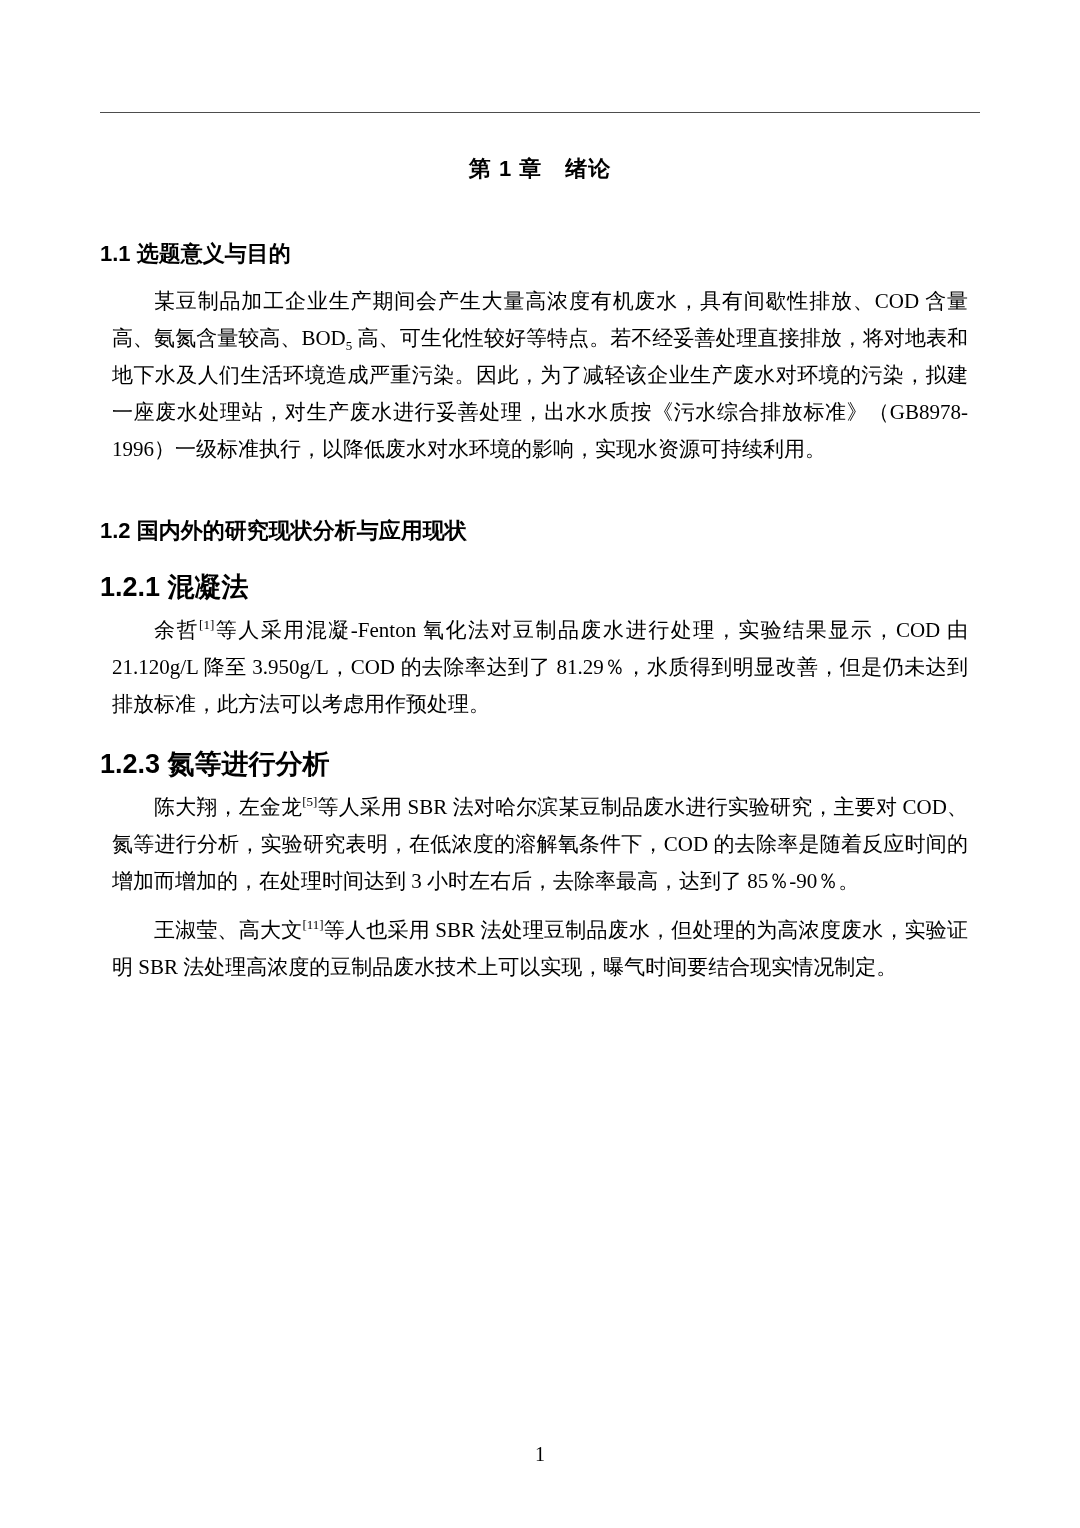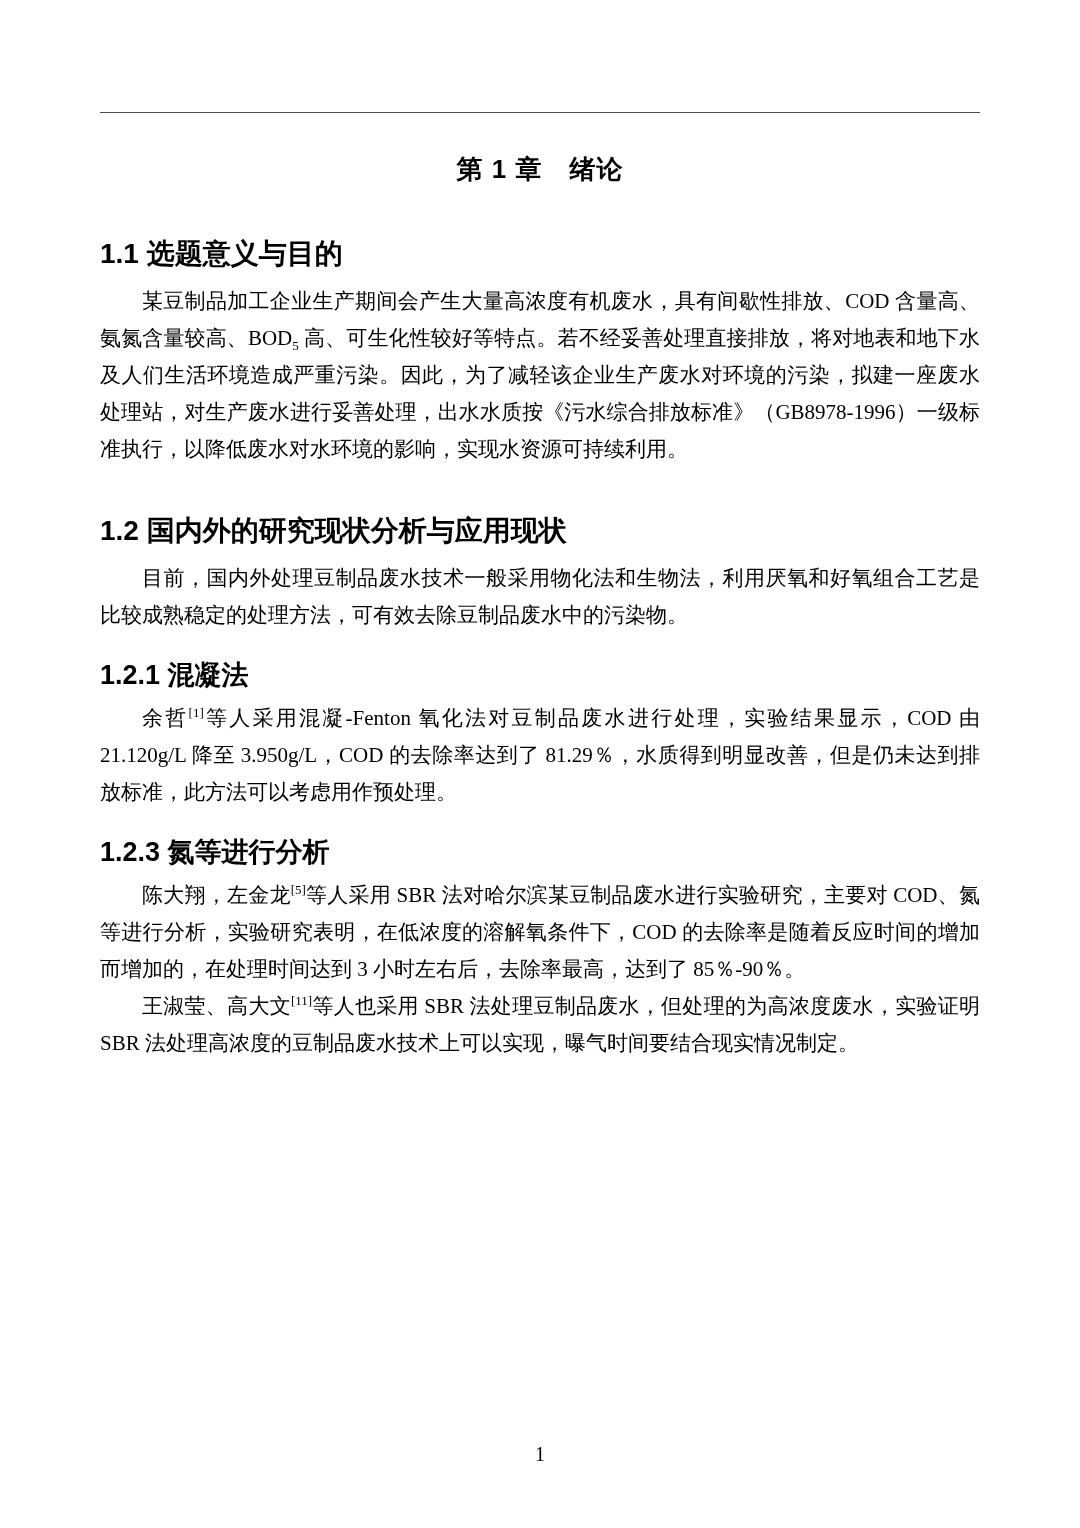--- a/index.html
+++ b/index.html
@@ -22,40 +22,40 @@
   .header-rule {
     border: none;
     border-top: 1.5px solid #4d4d4d;
     margin: 112px 0 0 0;
   }
   .chapter-title {
     margin: 34px 0 0 0;
     text-align: center;
     font-family: "Liberation Sans", "DejaVu Sans", sans-serif;
     font-weight: 700;
-    font-size: 26px;
+    font-size: 22px;
     line-height: 44px;
     letter-spacing: 1px;
   }
   .sec-heading {
     margin: 48px 0 14px 0;
     font-family: "Liberation Sans", "DejaVu Sans", sans-serif;
     font-weight: 700;
-    font-size: 28px;
+    font-size: 22px;
     line-height: 30px;
   }
   .subsec-heading {
     margin: 28px 0 12px 0;
     font-family: "Liberation Sans", "DejaVu Sans", sans-serif;
     font-weight: 700;
     font-size: 27px;
     line-height: 26px;
   }
   .body-para {
-    margin: 0;
+    margin: 12px;
     font-size: 21px;
     line-height: 37px;
     text-align: justify;
     text-justify: inter-ideograph;
     text-indent: 2em;
   }
   .cite {
     font-size: 13px;
     line-height: 0;
     vertical-align: super;
@@ -81,21 +81,20 @@
 <div class="page">
 
   <hr class="header-rule">
 
   <h1 class="chapter-title">第 1 章　绪论</h1>
 
   <h2 class="sec-heading">1.1 选题意义与目的</h2>
   <p class="body-para"><span>某豆制品加工企业生产期间会产生大量高浓度有机废水，具有间歇性排放、COD 含量高、氨氮含量较高、BOD</span><sub class="subnum">5</sub><span> 高、可生化性较好等特点。若不经妥善处理直接排放，将对地表和地下水及人们生活环境造成严重污染。因此，为了减轻该企业生产废水对环境的污染，拟建一座废水处理站，对生产废水进行妥善处理，出水水质按《污水综合排放标准》（GB8978-1996）一级标准执行，以降低废水对水环境的影响，实现水资源可持续利用。</span></p>
 
   <h2 class="sec-heading">1.2 国内外的研究现状分析与应用现状</h2>
-  <p class="body-para">目前，国内外处理豆制品废水技术一般采用物化法和生物法，利用厌氧和好氧组合工艺是比较成熟稳定的处理方法，可有效去除豆制品废水中的污染物。</p>
 
   <h3 class="subsec-heading">1.2.1 混凝法</h3>
   <p class="body-para"><span>余哲</span><sup class="cite">[1]</sup><span>等人采用混凝-Fenton 氧化法对豆制品废水进行处理，实验结果显示，COD 由 21.120g/L 降至 3.950g/L，COD 的去除率达到了 81.29％，水质得到明显改善，但是仍未达到排放标准，此方法可以考虑用作预处理。</span></p>
 
 
   <h3 class="subsec-heading">1.2.3 氮等进行分析</h3>
   <p class="body-para"><span>陈大翔，左金龙</span><sup class="cite">[5]</sup><span>等人采用 SBR 法对哈尔滨某豆制品废水进行实验研究，主要对 COD、氮等进行分析，实验研究表明，在低浓度的溶解氧条件下，COD 的去除率是随着反应时间的增加而增加的，在处理时间达到 3 小时左右后，去除率最高，达到了 85％-90％。</span></p>
   <p class="body-para"><span>王淑莹、高大文</span><sup class="cite">[11]</sup><span>等人也采用 SBR 法处理豆制品废水，但处理的为高浓度废水，实验证明 SBR 法处理高浓度的豆制品废水技术上可以实现，曝气时间要结合现实情况制定。</span></p>
 
   <div class="page-number">1</div>

